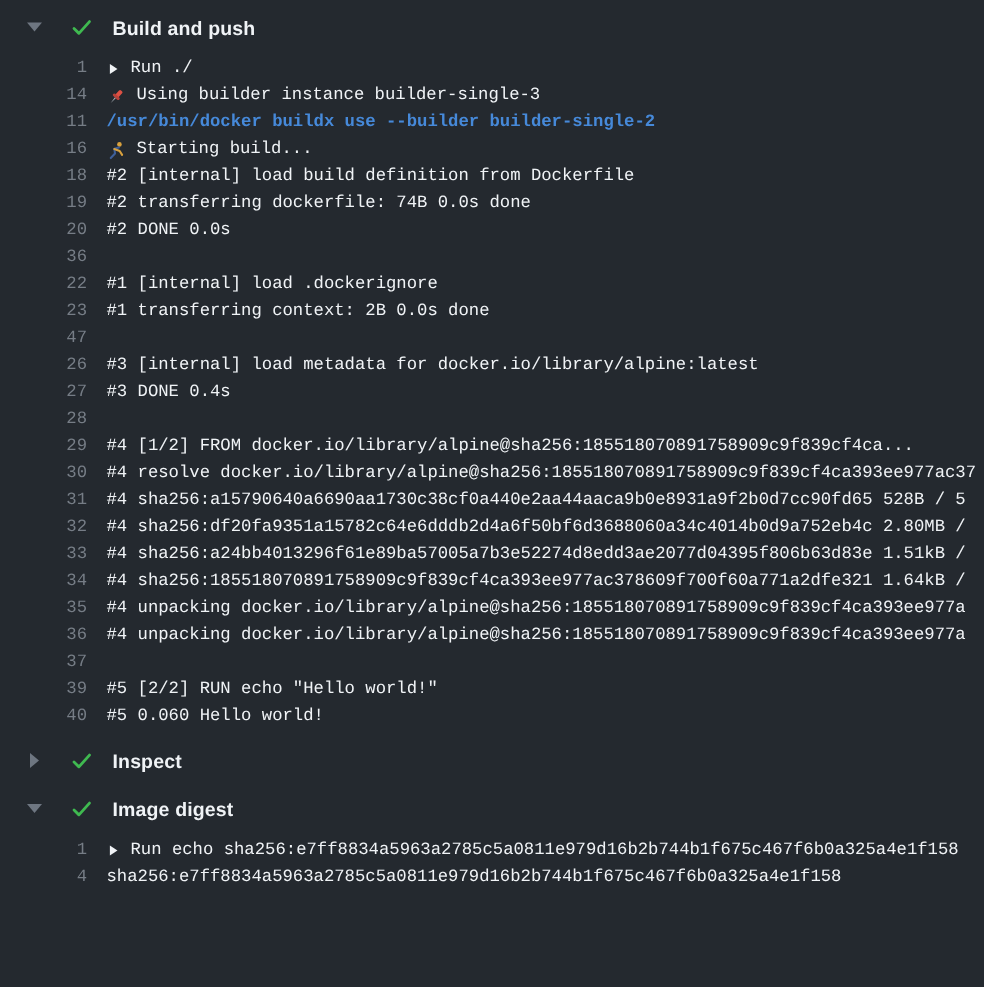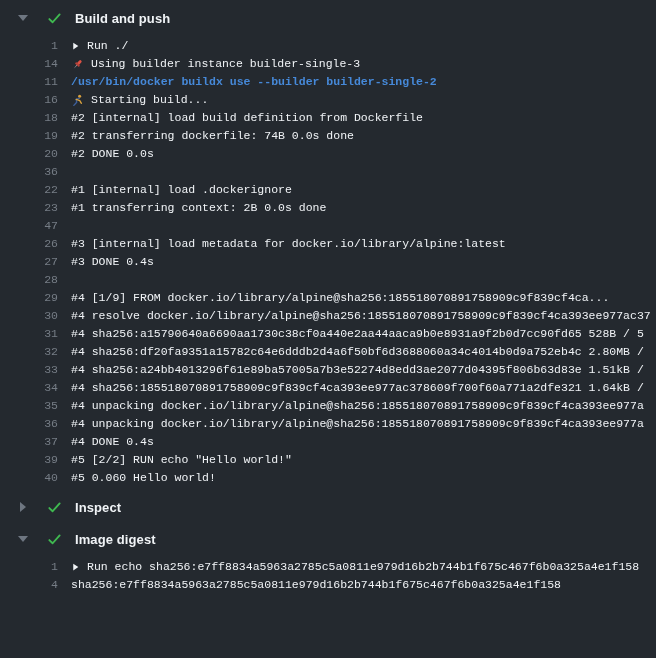--- a/index.html
+++ b/index.html
@@ -65,29 +65,29 @@
         <div class="row"><span class="gutter">18</span><span class="content"><span class="ltext">#2 [internal] load build definition from Dockerfile</span></span></div>
         <div class="row"><span class="gutter">19</span><span class="content"><span class="ltext">#2 transferring dockerfile: 74B 0.0s done</span></span></div>
         <div class="row"><span class="gutter">20</span><span class="content"><span class="ltext">#2 DONE 0.0s</span></span></div>
         <div class="row"><span class="gutter">36</span><span class="content"><span class="ltext"></span></span></div>
         <div class="row"><span class="gutter">22</span><span class="content"><span class="ltext">#1 [internal] load .dockerignore</span></span></div>
         <div class="row"><span class="gutter">23</span><span class="content"><span class="ltext">#1 transferring context: 2B 0.0s done</span></span></div>
         <div class="row"><span class="gutter">47</span><span class="content"><span class="ltext"></span></span></div>
         <div class="row"><span class="gutter">26</span><span class="content"><span class="ltext">#3 [internal] load metadata for docker.io/library/alpine:latest</span></span></div>
         <div class="row"><span class="gutter">27</span><span class="content"><span class="ltext">#3 DONE 0.4s</span></span></div>
         <div class="row"><span class="gutter">28</span><span class="content"><span class="ltext"></span></span></div>
-        <div class="row"><span class="gutter">29</span><span class="content"><span class="ltext">#4 [1/9] FROM docker.io/library/alpine@sha256:185518070891758909c9f839cf4ca...</span></span></div>
+        <div class="row"><span class="gutter">29</span><span class="content"><span class="ltext">#4 [1/2] FROM docker.io/library/alpine@sha256:185518070891758909c9f839cf4ca...</span></span></div>
         <div class="row"><span class="gutter">30</span><span class="content"><span class="ltext">#4 resolve docker.io/library/alpine@sha256:185518070891758909c9f839cf4ca393ee977ac37</span></span></div>
         <div class="row"><span class="gutter">31</span><span class="content"><span class="ltext">#4 sha256:a15790640a6690aa1730c38cf0a440e2aa44aaca9b0e8931a9f2b0d7cc90fd65 528B / 5</span></span></div>
         <div class="row"><span class="gutter">32</span><span class="content"><span class="ltext">#4 sha256:df20fa9351a15782c64e6dddb2d4a6f50bf6d3688060a34c4014b0d9a752eb4c 2.80MB /</span></span></div>
         <div class="row"><span class="gutter">33</span><span class="content"><span class="ltext">#4 sha256:a24bb4013296f61e89ba57005a7b3e52274d8edd3ae2077d04395f806b63d83e 1.51kB /</span></span></div>
         <div class="row"><span class="gutter">34</span><span class="content"><span class="ltext">#4 sha256:185518070891758909c9f839cf4ca393ee977ac378609f700f60a771a2dfe321 1.64kB /</span></span></div>
         <div class="row"><span class="gutter">35</span><span class="content"><span class="ltext">#4 unpacking docker.io/library/alpine@sha256:185518070891758909c9f839cf4ca393ee977a</span></span></div>
         <div class="row"><span class="gutter">36</span><span class="content"><span class="ltext">#4 unpacking docker.io/library/alpine@sha256:185518070891758909c9f839cf4ca393ee977a</span></span></div>
-        <div class="row"><span class="gutter">37</span><span class="content"><span class="ltext">#4 DONE 0.4s</span></span></div>
+        <div class="row"><span class="gutter">37</span></div>
         <div class="row"><span class="gutter">39</span><span class="content"><span class="ltext">#5 [2/2] RUN echo "Hello world!"</span></span></div>
         <div class="row"><span class="gutter">40</span><span class="content"><span class="ltext">#5 0.060 Hello world!</span></span></div>
       </div>
     </div>
     <div class="section">
       <div class="sec-header">
         <span class="tri right"></span>
         <span class="check">
           <svg width="15" height="15" viewBox="0 0 16 16">
             <path d="M2.5 8.6 L6 12 L13.5 3.6" fill="none" stroke="currentColor" stroke-width="2" stroke-linecap="round" stroke-linejoin="round"></path>

